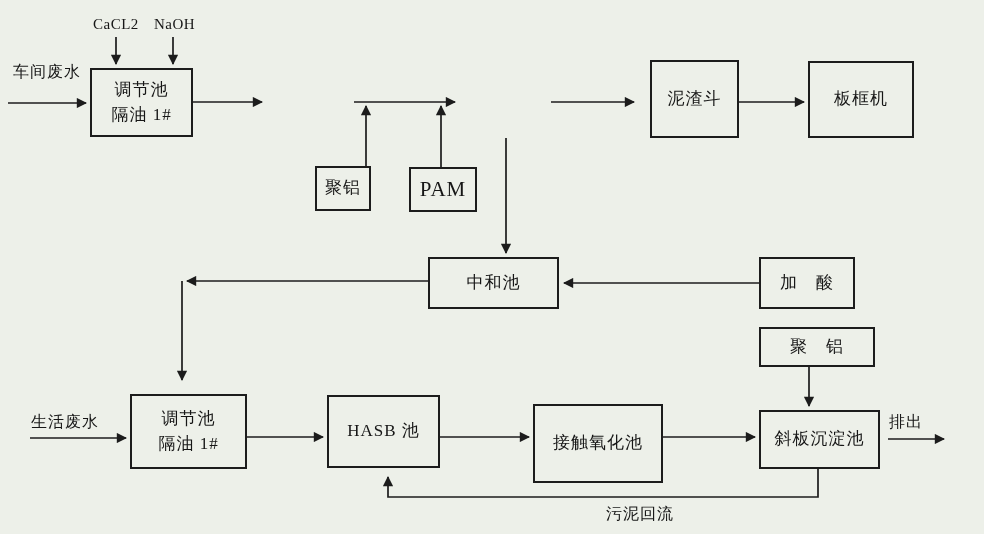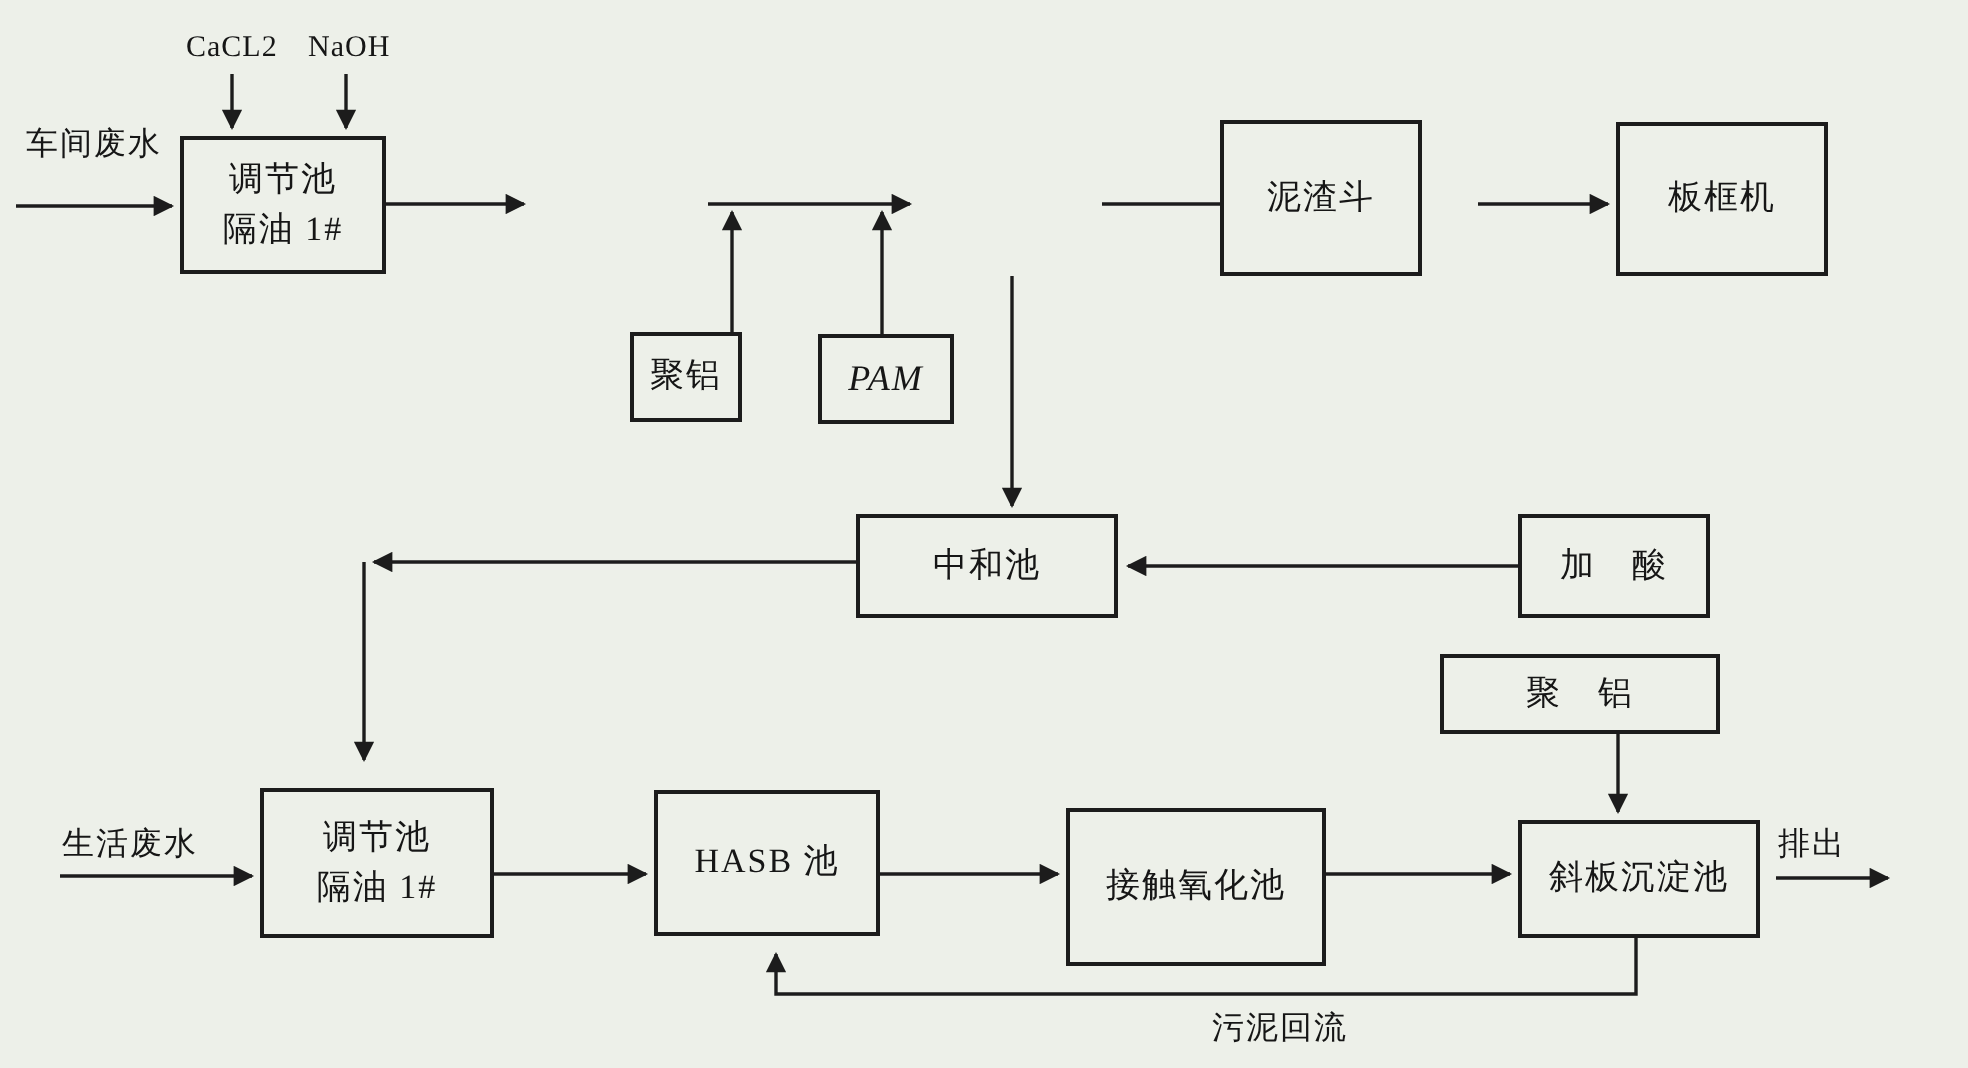--- a/index.html
+++ b/index.html
@@ -45,21 +45,21 @@
     line-height:1.45;
   }
   .box .bl{white-space:pre;}
   .lbl{
     position:absolute;
     white-space:pre;
     font-size:16px;
     letter-spacing:1px;
   }
   .lbl.latin{letter-spacing:0.5px;font-size:15px;}
-  .pam-text{font-size:18px;letter-spacing:1px;font-style:italic;}
+  .pam-text{font-size:21px;letter-spacing:1px;}
 </style>
 </head>
 <body>
 
 <div id="canvas">
 
   <svg class="wires" viewBox="0 0 984 534" aria-hidden="true">
     <defs>
       <marker id="ah" viewBox="0 0 10 10" refX="9" refY="5" markerWidth="7.5" markerHeight="6" orient="auto-start-reverse">
         <path d="M0,0 L10,5 L0,10 z"></path>
@@ -84,41 +84,41 @@
     <line x1="663" y1="437" x2="755" y2="437" marker-end="url(#ah)"></line>
     <line x1="809" y1="367" x2="809" y2="406" marker-end="url(#ah)"></line>
     <line x1="888" y1="439" x2="944" y2="439" marker-end="url(#ah)"></line>
     <path d="M818,469 L818,497 L388,497 L388,477" marker-end="url(#ah)"></path>
   </svg>
 
   <div class="box" style="left:90px;top:68px;width:103px;height:69px">
     <div class="bl">调节池</div>
     <div class="bl">隔油 1#</div>
   </div>
-  <div class="box" style="left:610px;top:60px;width:101px;height:78px">
+  <div class="box" style="left:650px;top:60px;width:89px;height:78px">
     <div class="bl">泥渣斗</div>
   </div>
   <div class="box" style="left:808px;top:61px;width:106px;height:77px">
     <div class="bl">板框机</div>
   </div>
 
   <div class="box" style="left:315px;top:166px;width:56px;height:45px">
     <div class="bl">聚铝</div>
   </div>
   <div class="box" style="left:409px;top:167px;width:68px;height:45px">
     <div class="bl pam-text">PAM</div>
   </div>
 
   <div class="box" style="left:428px;top:257px;width:131px;height:52px">
     <div class="bl">中和池</div>
   </div>
   <div class="box" style="left:759px;top:257px;width:96px;height:52px">
     <div class="bl">加　酸</div>
   </div>
-  <div class="box" style="left:720px;top:327px;width:140px;height:40px">
+  <div class="box" style="left:759px;top:327px;width:116px;height:40px">
     <div class="bl">聚　铝</div>
   </div>
 
   <div class="box" style="left:130px;top:394px;width:117px;height:75px">
     <div class="bl">调节池</div>
     <div class="bl">隔油 1#</div>
   </div>
   <div class="box" style="left:327px;top:395px;width:113px;height:73px">
     <div class="bl">HASB 池</div>
   </div>

